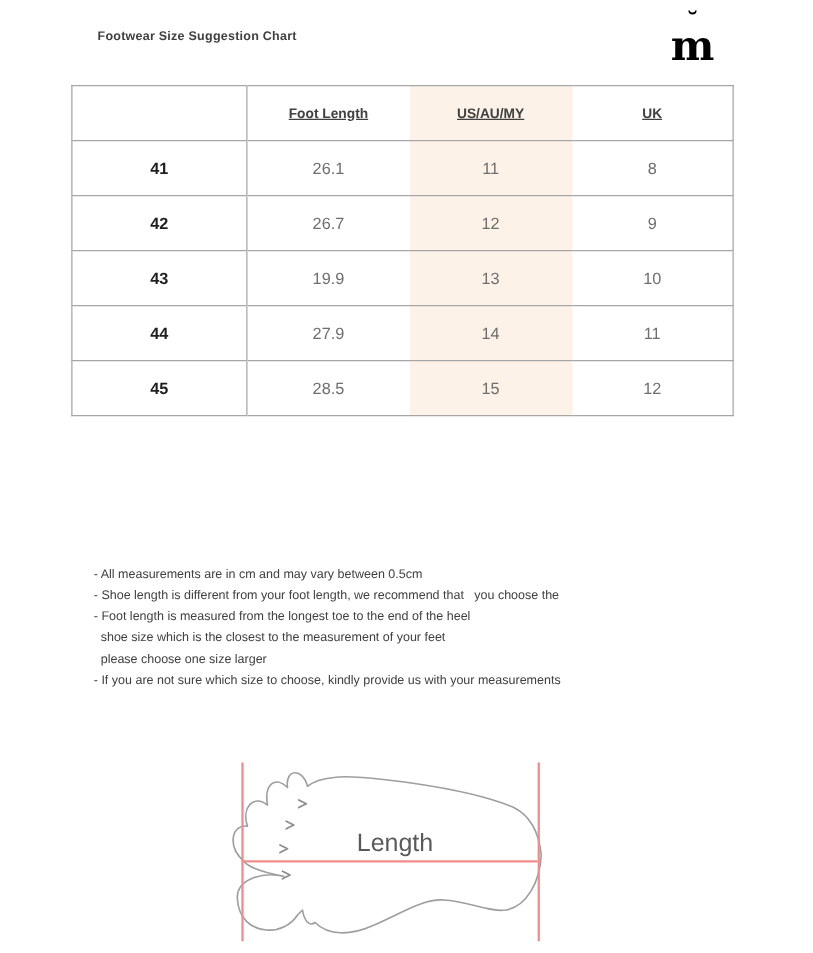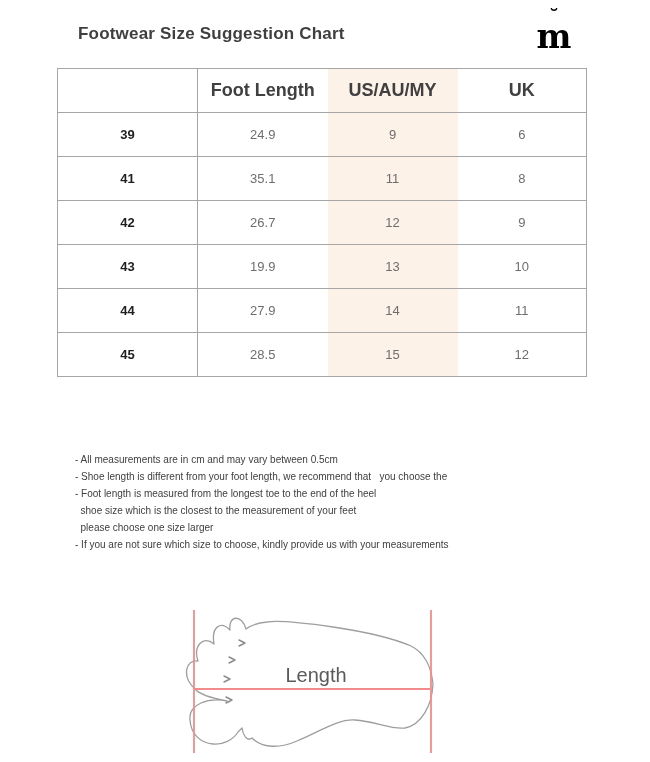--- a/index.html
+++ b/index.html
@@ -9,21 +9,21 @@
     --foot-outline:#9e9e9e;
     --text-primary:#404040;
     --text-muted:#6e6e6e;
   }
   *{box-sizing:border-box;margin:0;padding:0;}
   html,body{width:650px;height:762px;background:#ffffff;overflow:hidden;}
   body{font-family:"Liberation Sans",sans-serif;position:relative;color:var(--text-primary);}
 
   .page-title{
     position:absolute;left:78px;top:24px;
-    font-size:17px;font-weight:bold;color:#3f3f3f;letter-spacing:.2px;
+    font-size:10px;font-weight:bold;color:#3f3f3f;letter-spacing:.2px;
   }
 
   .brand-logo{
     position:absolute;left:534px;top:12px;width:40px;
     display:flex;flex-direction:column;align-items:center;
     font-family:"DejaVu Serif","Liberation Serif",serif;color:#000;
   }
   .brand-logo .accent{font-size:20px;font-weight:bold;line-height:10px;height:9px;}
   .brand-logo .letter{font-size:33px;font-weight:bold;line-height:32px;}
 
@@ -35,21 +35,21 @@
   .size-table col.c1{width:140px;}
   .size-table col.c2{width:130px;}
   .size-table col.c3{width:130px;}
   .size-table col.c4{width:129px;}
   .size-table,
   .size-table tr{border:1px solid var(--table-border);}
   .size-table th,.size-table td{
     height:44px;text-align:center;vertical-align:middle;
     font-weight:normal;color:var(--text-muted);
   }
-  .size-table th{font-weight:bold;color:#404040;font-size:18px;}
+  .size-table th{font-weight:bold;color:#404040;font-size:11px;text-decoration:underline;}
   .size-table .size-col{border-right:1px solid var(--table-border);font-weight:bold;color:#1f1f1f;}
   .size-table .hl{background:var(--highlight-column-bg);}
 
   .notes{
     position:absolute;left:75px;top:451px;
     font-size:10px;line-height:17px;color:#404040;
   }
   .notes div{white-space:pre;}
 
   .diagram{position:absolute;left:185px;top:602px;width:258px;height:155px;}
@@ -82,28 +82,22 @@
   <thead>
     <tr>
       <th class="size-col"></th>
       <th>Foot Length</th>
       <th class="hl">US/AU/MY</th>
       <th>UK</th>
     </tr>
   </thead>
   <tbody>
     <tr>
-      <td class="size-col">39</td>
-      <td>24.9</td>
-      <td class="hl">9</td>
-      <td>6</td>
-    </tr>
-    <tr>
       <td class="size-col">41</td>
-      <td>35.1</td>
+      <td>26.1</td>
       <td class="hl">11</td>
       <td>8</td>
     </tr>
     <tr>
       <td class="size-col">42</td>
       <td>26.7</td>
       <td class="hl">12</td>
       <td>9</td>
     </tr>
     <tr>

